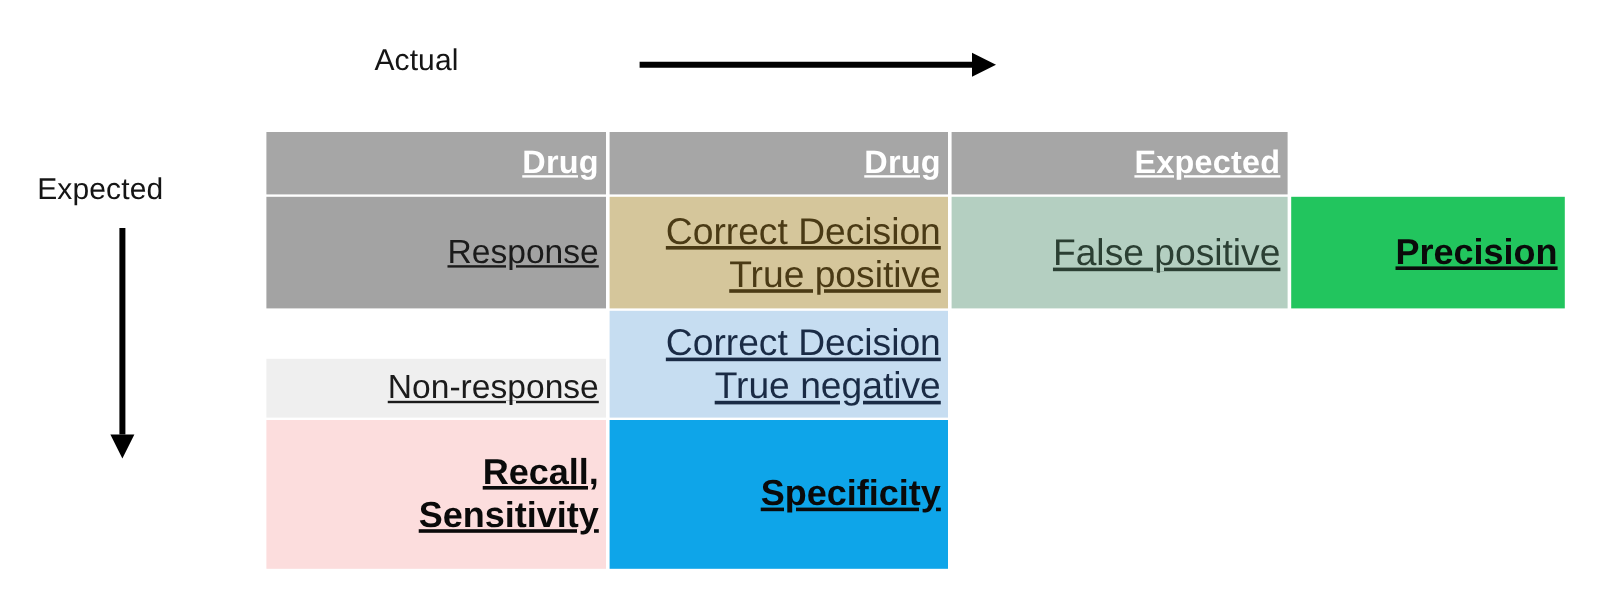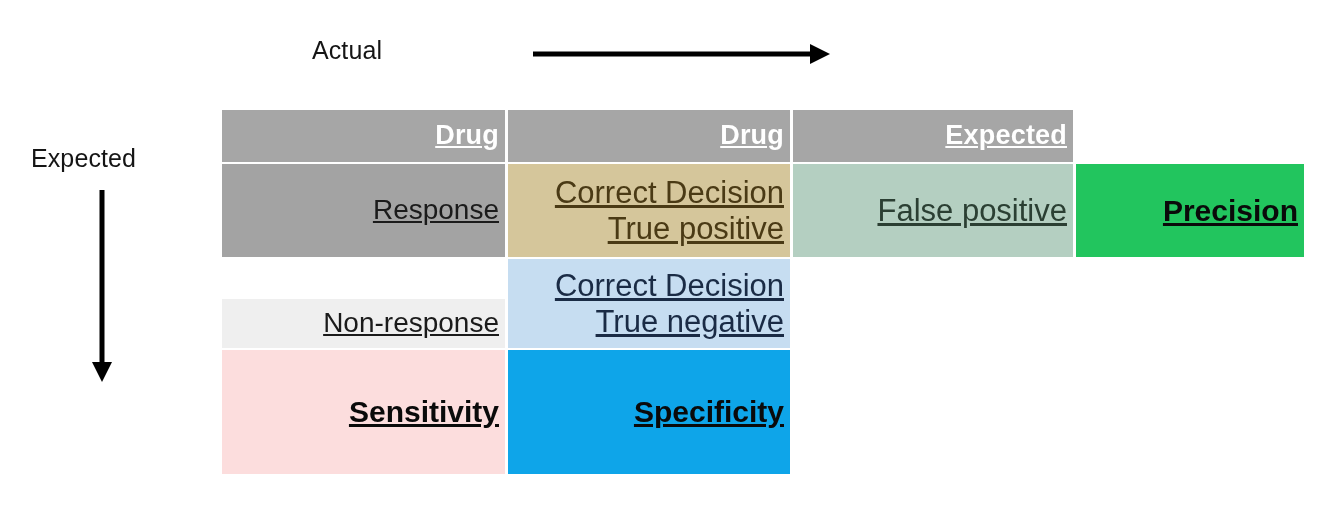--- a/index.html
+++ b/index.html
@@ -156,20 +156,21 @@
       <span class="cell-line">Non-response</span>
     </div>
     <div class="cell cell-quad cell-tn">
       <span class="cell-line">Correct Decision</span>
       <span class="cell-line">True negative</span>
     </div>
     <div class="cell cell-empty"></div>
 
     <div class="cell cell-empty"></div>
     <div class="cell cell-metric cell-recall">
+      <span class="cell-line">Recall,</span>
       <span class="cell-line">Sensitivity</span>
     </div>
     <div class="cell cell-metric cell-specificity">
       <span class="cell-line">Specificity</span>
     </div>
     <div class="cell cell-empty"></div>
 
   </div>
 </div>
 

